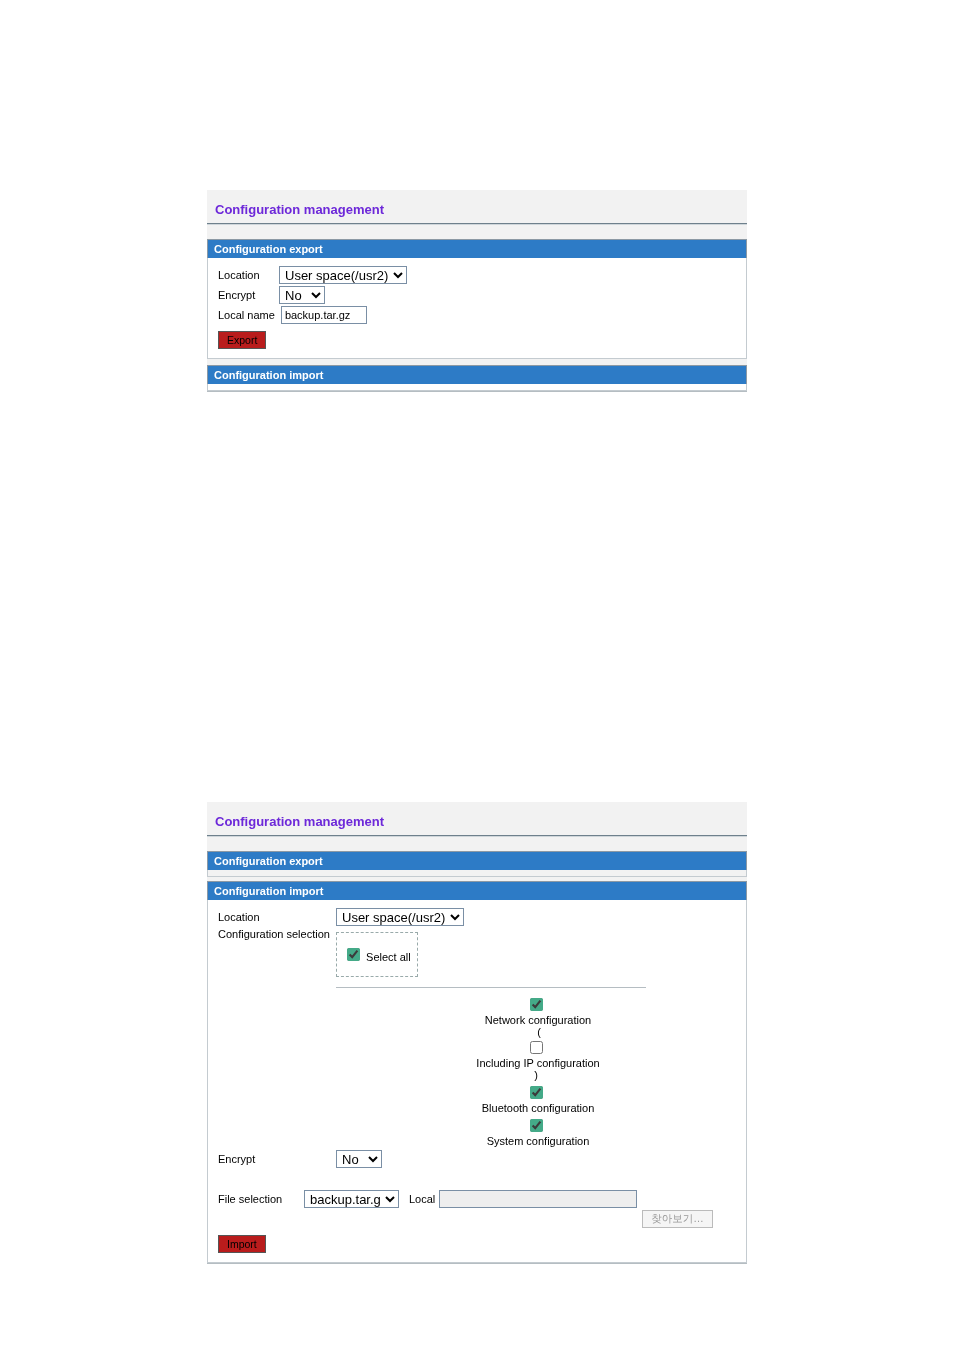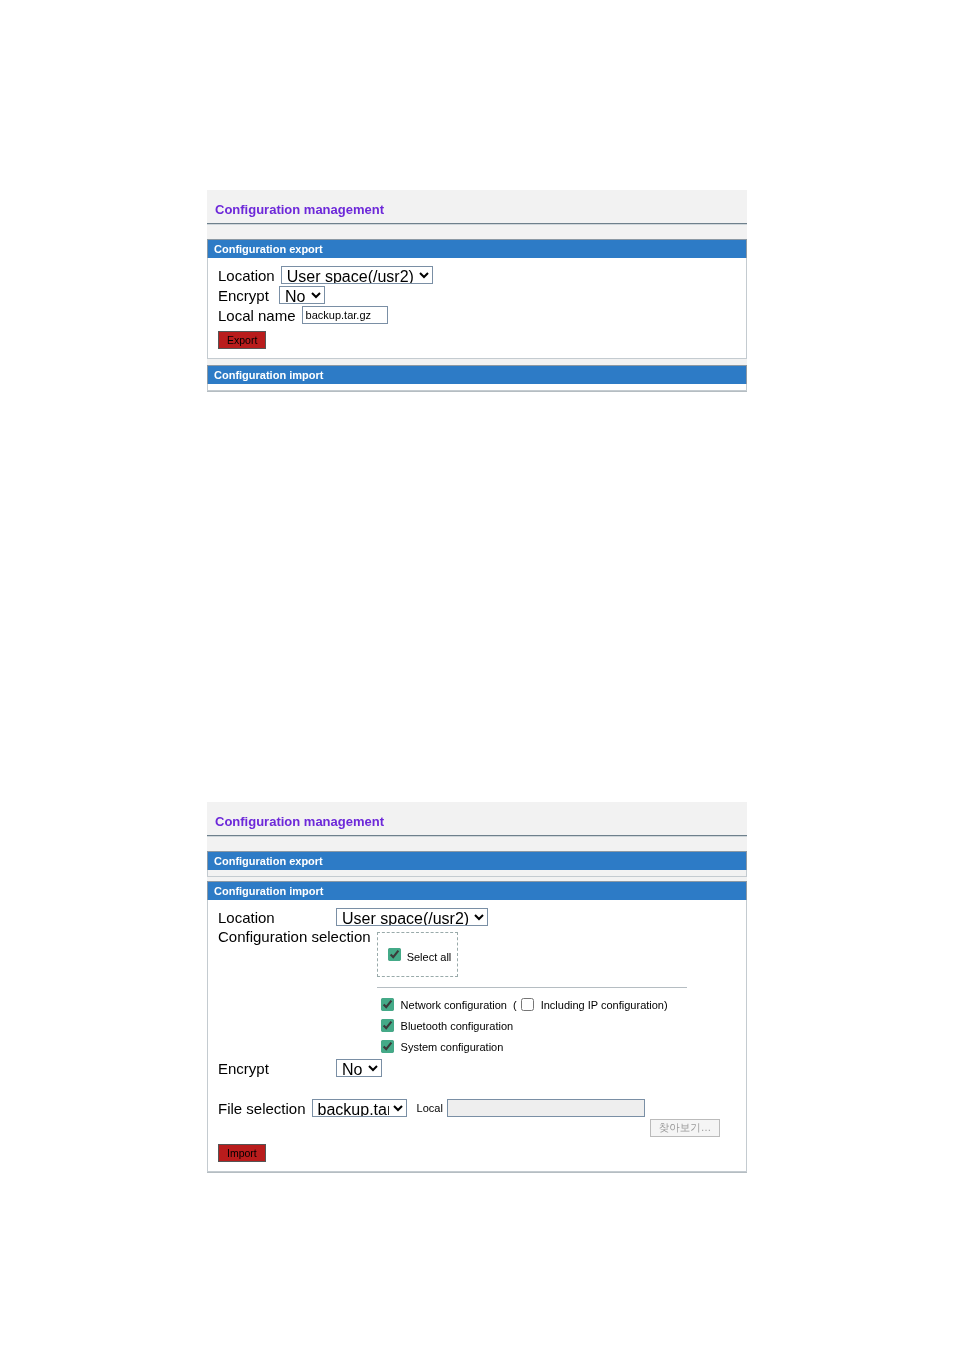--- a/index.html
+++ b/index.html
@@ -52,25 +52,25 @@
     background: #f2f2f2;
     border: 1px solid #c4cbd0;
     border-top: none;
     height: 6px;
     padding: 0;
   }
   .row { display: flex; align-items: center; padding: 1px 0; }
   .label {
     min-width: 55px;
     padding-right: 6px;
-    font-size: 15px;
+    font-size: 11px;
   }
   .label-wide { min-width: 112px; }
   .sel {
-    font-size: 16px;
+    font-size: 13px;
     height: 18px;
     border: 1px solid #7a8fa5;
     background: #fff;
     padding: 0 1px;
   }
   input[type=text].tin {
     font-size: 11px;
     height: 16px;
     border: 1px solid #7a8fa5;
     padding: 0 3px;
@@ -99,21 +99,21 @@
     margin: 4px 0 6px 0;
   }
   .cb { accent-color: #4a8; }
   .hr-thin {
     border-top: 1px solid #b5bdc2;
     height: 0;
     margin: 4px 0 6px 0;
     width: 310px;
   }
   .sub-list { margin-left: 0; }
-  .sub-list .row { padding: 1px 0; }
+  .sub-list .row { padding: 1px 0; flex-direction: column; }
   .sub-list .txt { padding-left: 4px; }
   .paren { padding-left: 6px; }
   .import-fs .lbl2 { margin: 0 4px 0 10px; }
   .import-fs .ro { width: 190px; }
   .footer-hr{
     width:260px;
     border-top:1px solid #3a5aa0;
     margin:230px auto 40px auto;
   }
 </style>

